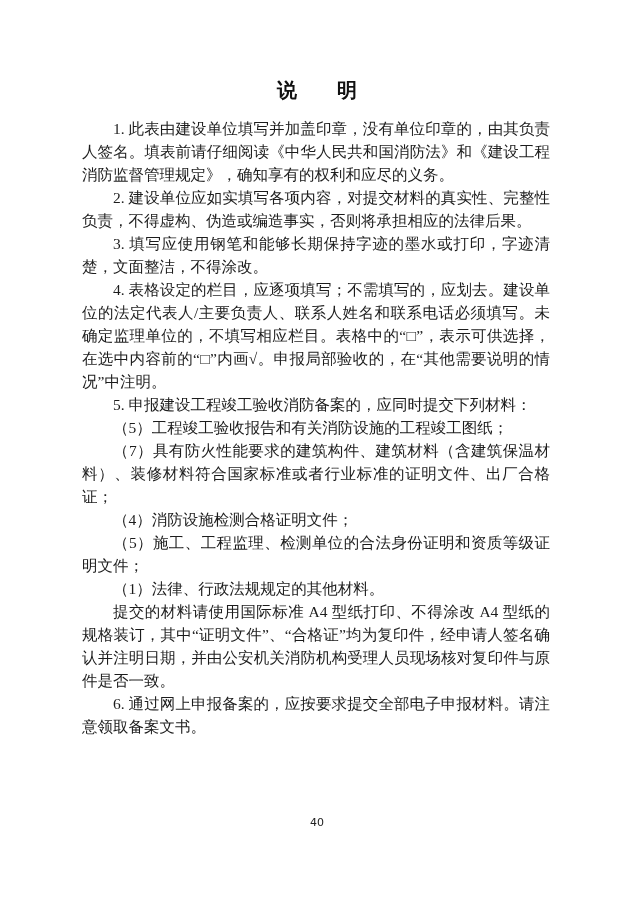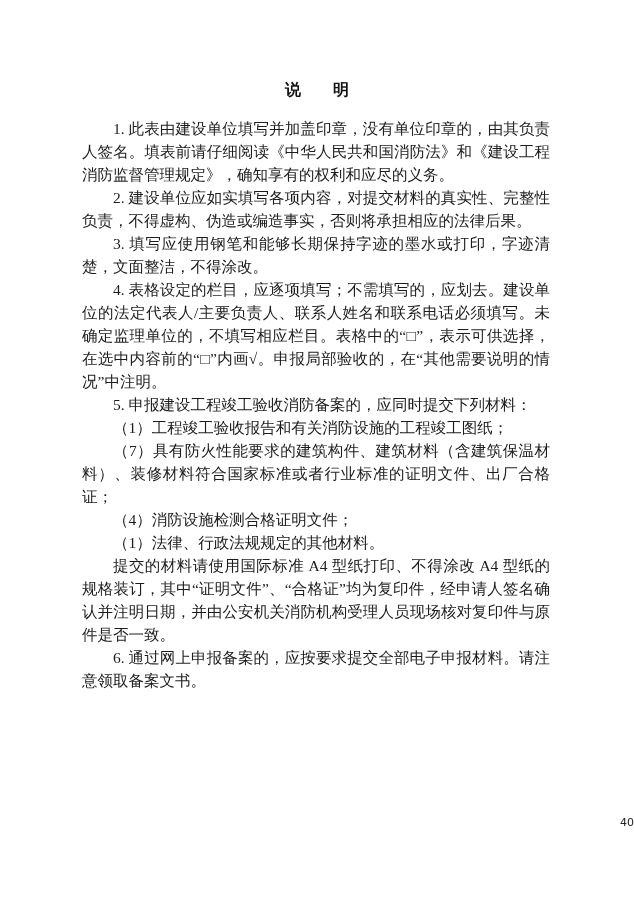--- a/index.html
+++ b/index.html
@@ -14,21 +14,21 @@
     background: #ffffff;
     color: #1c1c1c;
     font-family: "Liberation Serif", "DejaVu Serif", serif;
     overflow: hidden;
     box-sizing: border-box;
   }
   .title {
     margin: 0;
     padding-top: 74px;
     text-align: center;
-    font-size: 16px;
+    font-size: 20px;
     line-height: 32px;
     font-weight: 700;
     color: #111111;
     font-family: "DejaVu Sans", "Liberation Sans", sans-serif;
   }
   .doc-body {
     margin: 11px 84px 0 82px;
     font-size: 15.5px;
     line-height: 23px;
     text-align: justify;
@@ -37,38 +37,39 @@
     margin: 0;
     padding: 0;
     text-indent: 2em;
     word-break: break-all;
   }
   .page-number {
     position: absolute;
     left: 0;
     right: 0;
     top: 816px;
-    text-align: right;
+    text-align: center;
     font-size: 11px;
     color: #222222;
     font-family: "DejaVu Sans", "Liberation Sans", sans-serif;
   }
 </style>
 </head>
 <body>
 
 <div class="page">
   <h1 class="title">说　　明</h1>
   <div class="doc-body">
     <p>1. 此表由建设单位填写并加盖印章，没有单位印章的，由其负责人签名。填表前请仔细阅读《中华人民共和国消防法》和《建设工程消防监督管理规定》，确知享有的权利和应尽的义务。</p>
     <p>2. 建设单位应如实填写各项内容，对提交材料的真实性、完整性负责，不得虚构、伪造或编造事实，否则将承担相应的法律后果。</p>
     <p>3. 填写应使用钢笔和能够长期保持字迹的墨水或打印，字迹清楚，文面整洁，不得涂改。</p>
     <p>4. 表格设定的栏目，应逐项填写；不需填写的，应划去。建设单位的法定代表人/主要负责人、联系人姓名和联系电话必须填写。未确定监理单位的，不填写相应栏目。表格中的“□”，表示可供选择，在选中内容前的“□”内画√。申报局部验收的，在“其他需要说明的情况”中注明。</p>
     <p>5. 申报建设工程竣工验收消防备案的，应同时提交下列材料：</p>
-    <p>（1）工程竣工验收报告和有关消防设施的工程竣工图纸；</p>
+    <p>（5）工程竣工验收报告和有关消防设施的工程竣工图纸；</p>
     <p>（7）具有防火性能要求的建筑构件、建筑材料（含建筑保温材料）、装修材料符合国家标准或者行业标准的证明文件、出厂合格证；</p>
     <p>（4）消防设施检测合格证明文件；</p>
+    <p>（5）施工、工程监理、检测单位的合法身份证明和资质等级证明文件；</p>
     <p>（1）法律、行政法规规定的其他材料。</p>
     <p>提交的材料请使用国际标准 A4 型纸打印、不得涂改 A4 型纸的规格装订，其中“证明文件”、“合格证”均为复印件，经申请人签名确认并注明日期，并由公安机关消防机构受理人员现场核对复印件与原件是否一致。</p>
     <p>6. 通过网上申报备案的，应按要求提交全部电子申报材料。请注意领取备案文书。</p>
   </div>
   <div class="page-number">40</div>
 </div>
 
 </body></html>

